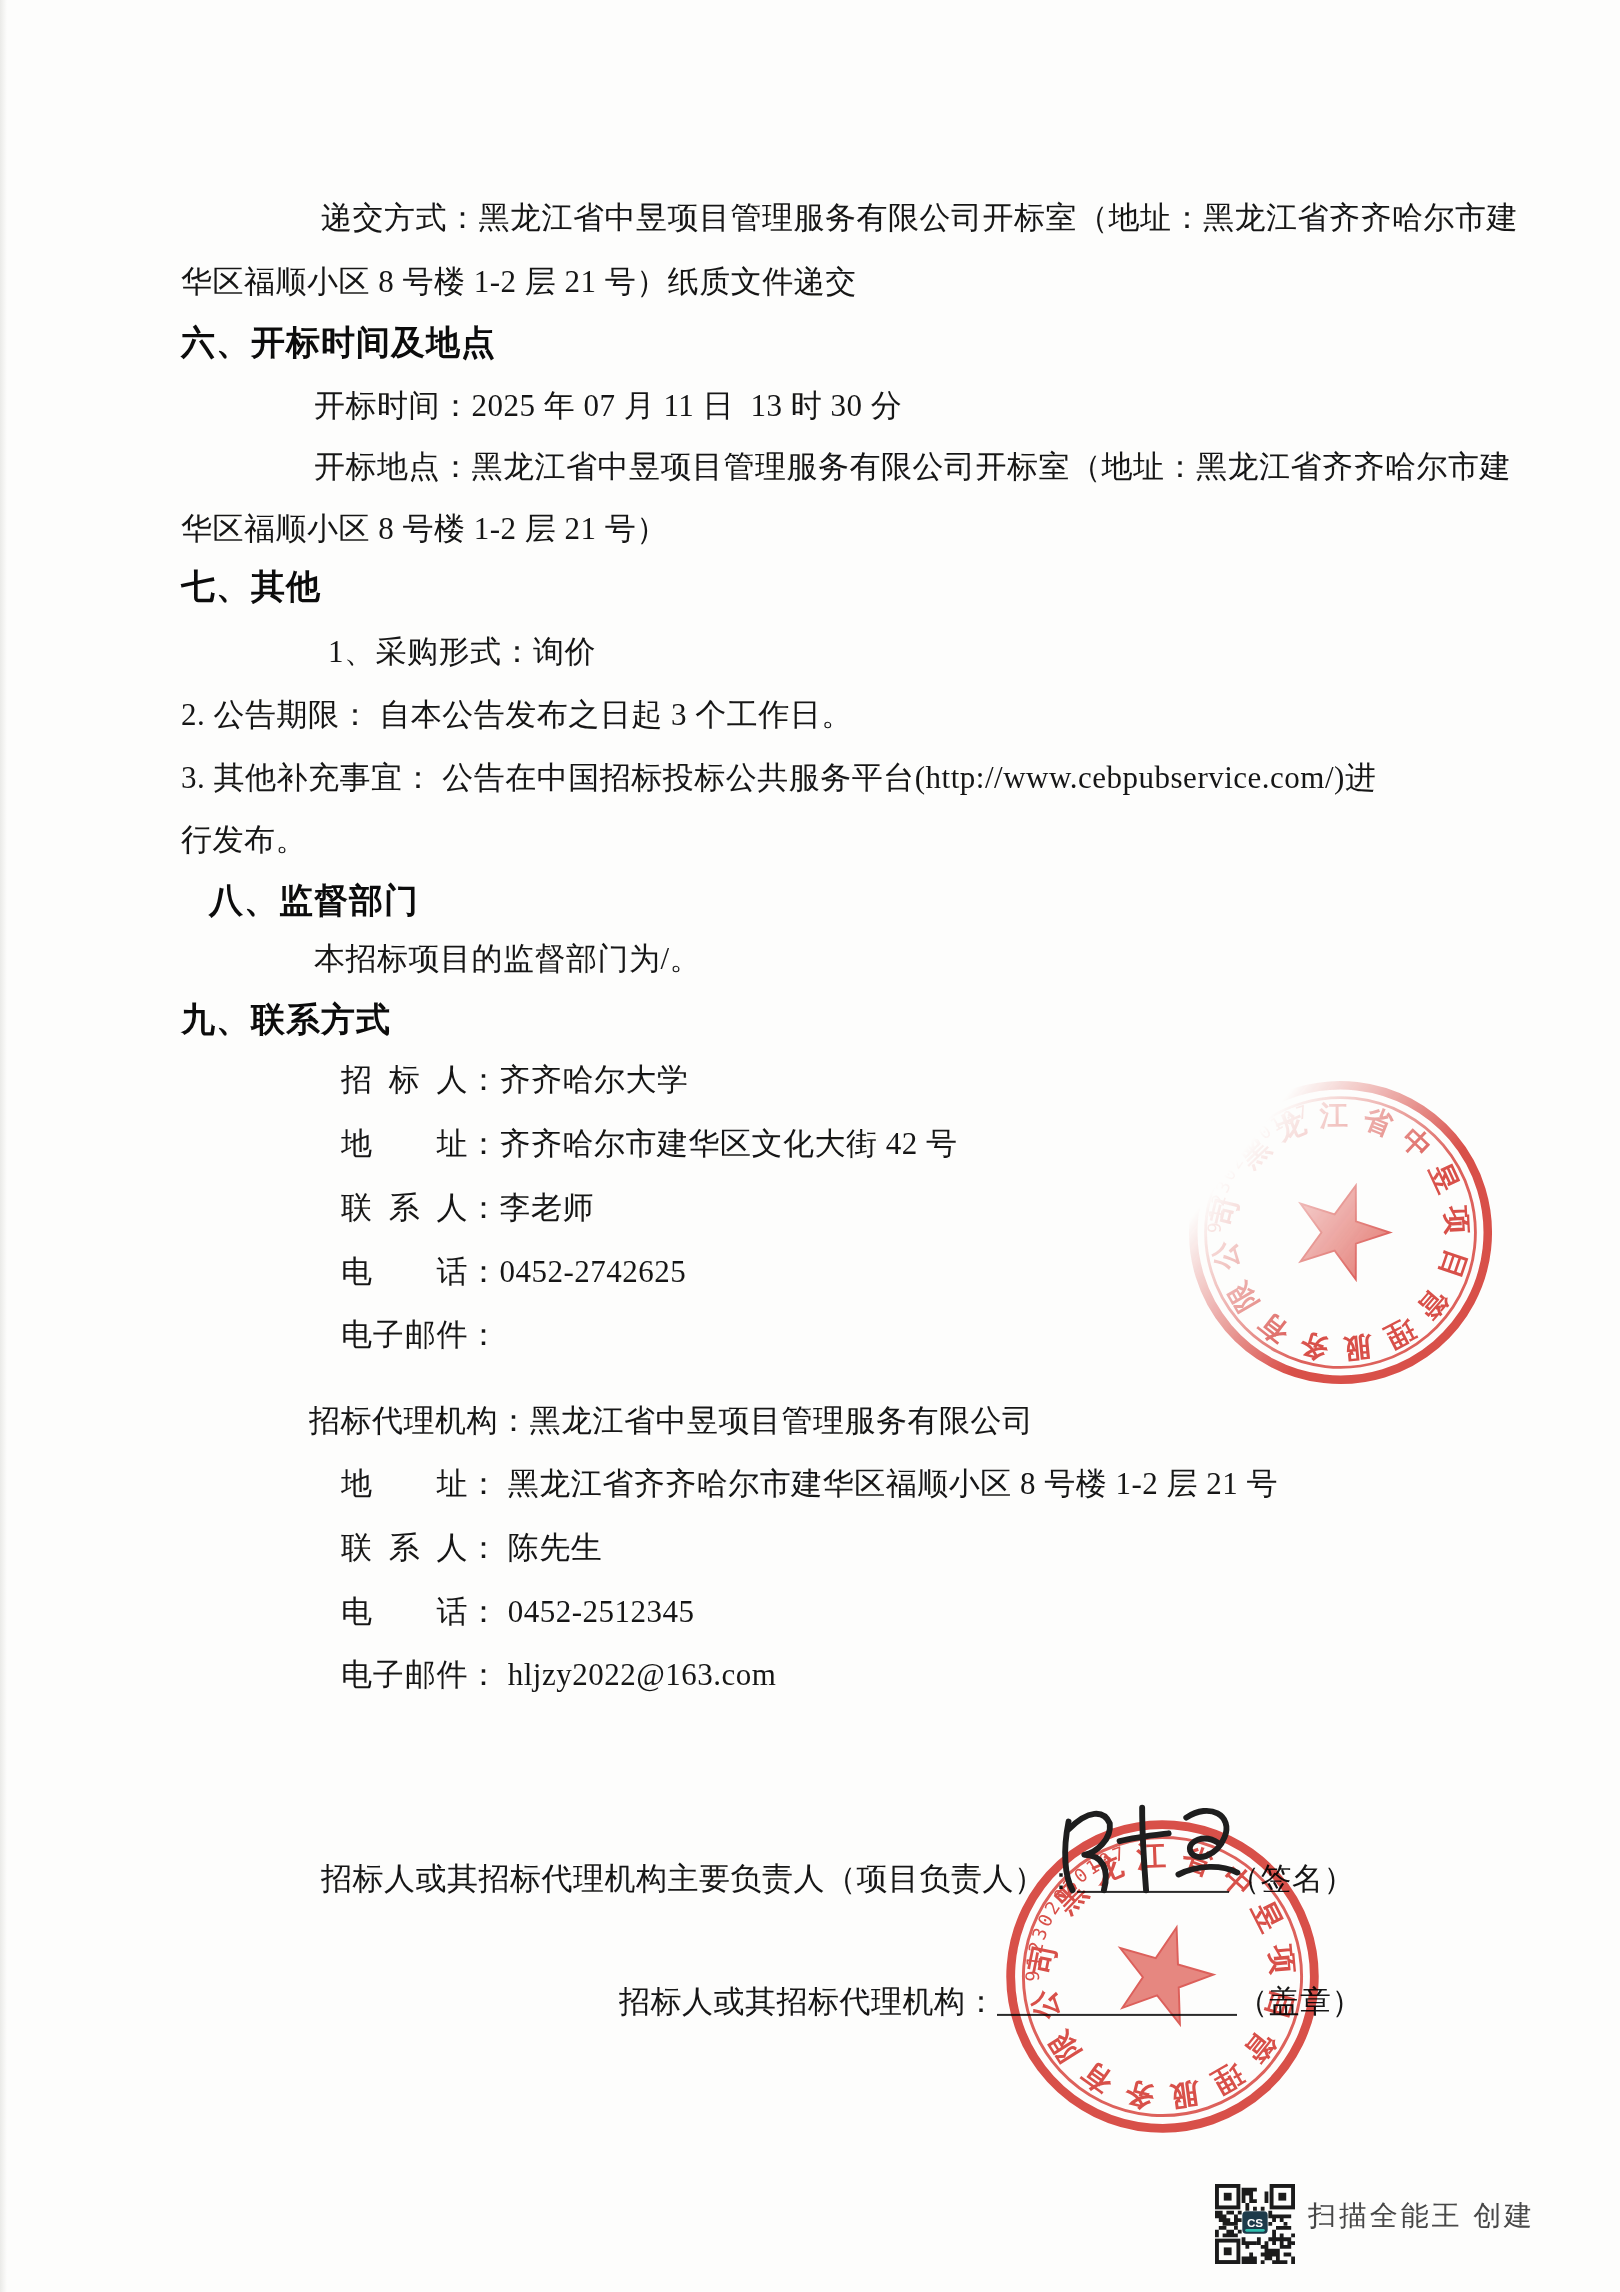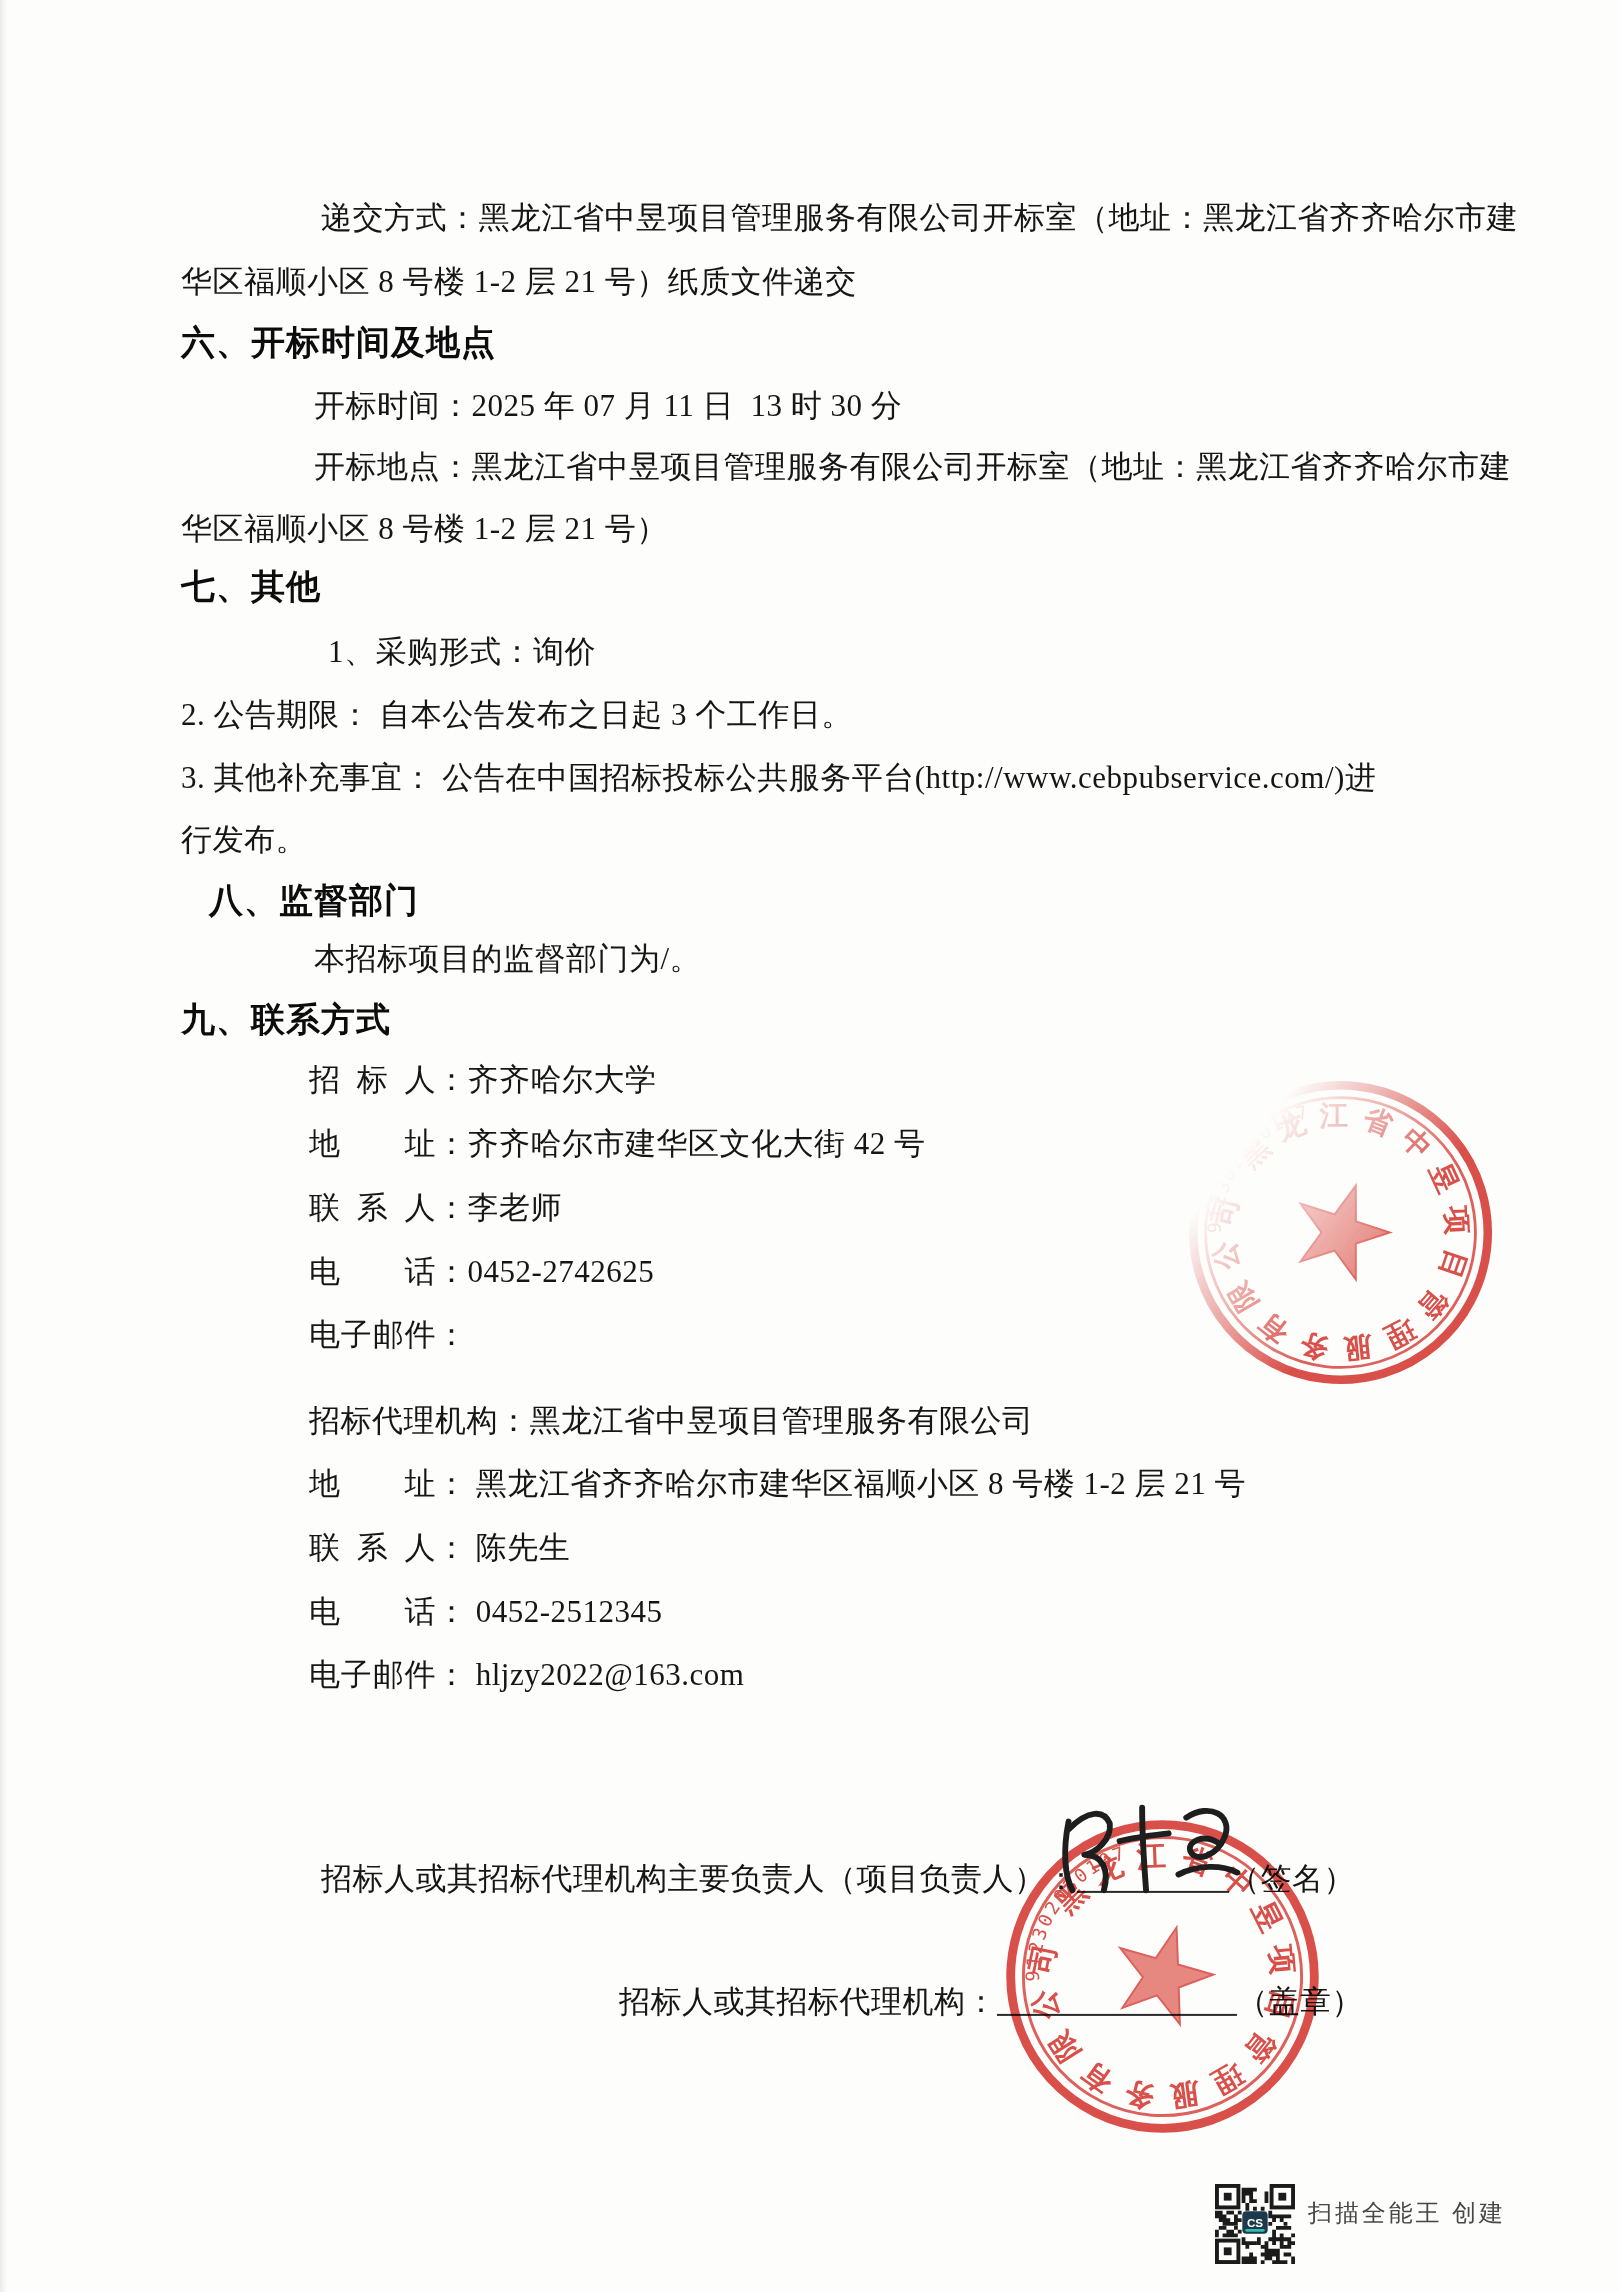--- a/index.html
+++ b/index.html
@@ -6,33 +6,33 @@
   body{
     width:1620px;height:2293px;position:relative;
     background:#fdfdfc;overflow:hidden;
     font-family:"Liberation Serif","DejaVu Serif",serif;
     color:#161616;
   }
   .edge{position:absolute;left:0;top:0;width:6.9px;height:100%;
     background:linear-gradient(90deg,#d8d8d4,rgba(255,255,255,0));opacity:.5;}
   .row{position:absolute;font-size:31px;white-space:pre;letter-spacing:0.5px;line-height:1.1;}
   .h{font-family:"Liberation Sans","DejaVu Sans",sans-serif;font-weight:bold;font-size:34px;color:#0c0c0c;letter-spacing:1px;}
-  .lbl{display:inline-block;width:127px;text-align:justify;text-align-last:justify;white-space:normal;vertical-align:bottom;}
+  .lbl{display:inline-block;width:127px;text-align:justify;text-align-last:justify;white-space:normal;vertical-align:bottom;margin-left:32px;}
   .fill-line{display:inline-block;border-bottom:2.9px solid #2a2a2a;height:0.9em;vertical-align:baseline;transform:translateY(3.9px);}
   .w155{width:152px;} .w245{width:240px;}
   .seal{position:absolute;mix-blend-mode:multiply;opacity:.93;pointer-events:none;}
   .seal-right{
     transform:rotate(28deg);
     -webkit-mask-image:linear-gradient(100deg,transparent 16%,rgba(0,0,0,.5) 40%,#000 62%);
     mask-image:linear-gradient(100deg,transparent 16%,rgba(0,0,0,.5) 40%,#000 62%);
   }
   .seal-bottom{transform:rotate(26deg);}
   .sig-scribble{position:absolute;pointer-events:none;}
   .footer-credit{position:absolute;font-family:"Liberation Sans","DejaVu Sans",sans-serif;
-    font-size:24px;color:#474747;letter-spacing:2.9px;white-space:pre;}
+    font-size:28px;color:#474747;letter-spacing:2.9px;white-space:pre;}
   .qr{position:absolute;}
 </style>
 </head>
 <body>
 
 <div class="edge"></div>
 
 <div class="row" style="left:321px;top:201px;">递交方式：黑龙江省中昱项目管理服务有限公司开标室（地址：黑龙江省齐齐哈尔市建</div>
 <div class="row" style="left:181px;top:265px;">华区福顺小区 8 号楼 1-2 层 21 号）纸质文件递交</div>
 

